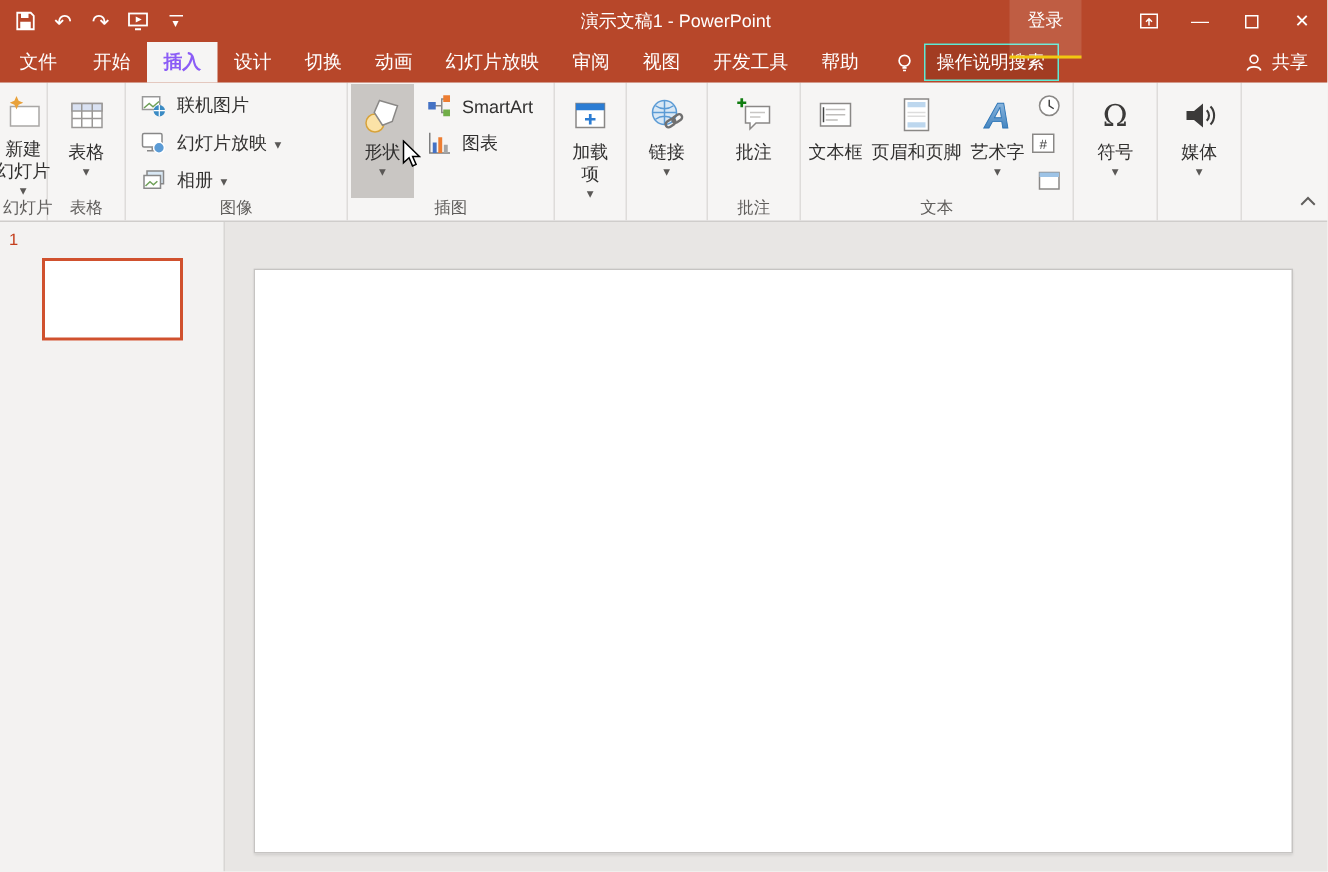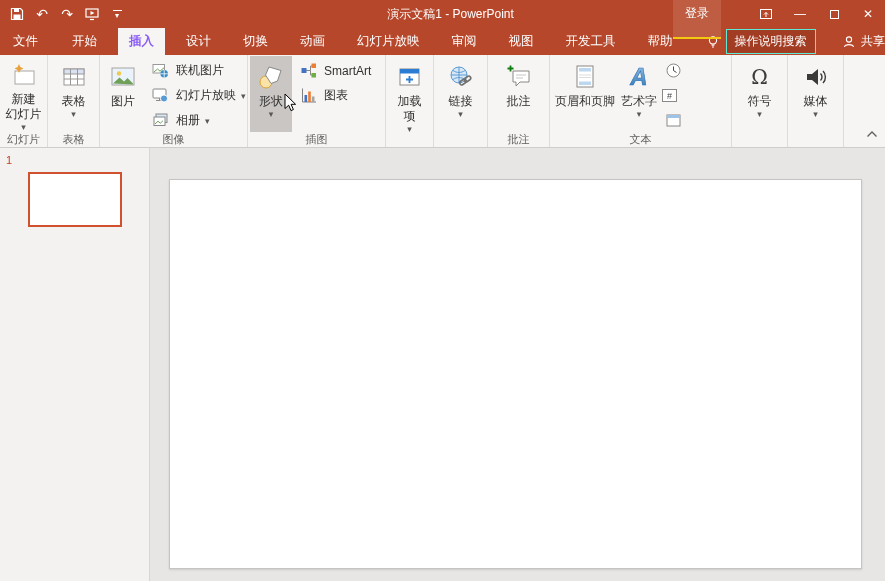--- a/index.html
+++ b/index.html
@@ -18,27 +18,27 @@
   .carr{font-size:8px;line-height:7px;}
   .title{position:absolute;left:0;right:0;text-align:center;font-size:12px;pointer-events:none;padding-left:16px;}
   .titlebar-right{margin-left:auto;display:flex;align-items:center;height:100%;}
   .signin{padding:15px 12px;background:rgba(255,255,255,0.12);
           border-bottom:2px solid #F2C811;margin-right:28px;}
   .winbtn{width:34px;height:28px;display:flex;align-items:center;justify-content:center;font-size:12px;}
   .maxbox{width:9px;height:9px;border:1px solid #fff;display:block;}
 
   
   .tabrow{position:absolute;left:0;top:28px;width:885px;height:27px;background:#B7472A;
-          display:flex;align-items:stretch;color:#fff;z-index:29;gap:10px;}
+          display:flex;align-items:stretch;color:#fff;z-index:29;}
   .tab{display:flex;align-items:center;padding:0 11px;font-size:12.5px;white-space:nowrap;}
   .tab.filetab{padding:0 13px;}
   .tab.active{background:#F6F5F4;color:#8b5cf6;font-weight:bold;}
   .tellme{display:flex;align-items:center;gap:6px;margin-left:12px;}
   .tellme-box{background:#A23C22;border:1px solid #5eead4;padding:3px 8px;white-space:nowrap;}
-  .share{margin-left:auto;display:flex;align-items:center;gap:5px;}
+  .share{margin-left:auto;display:flex;align-items:center;gap:5px;padding-right:13px;}
 
   
   .ribbon{position:absolute;left:0;top:55px;width:885px;height:93px;background:#F6F5F4;
           border-bottom:1px solid #CFCDCB;display:flex;align-items:stretch;z-index:28;}
   .group{display:flex;flex-direction:column;border-right:1px solid #DEDCDA;padding:1px 2px 0;}
   .group-body{flex:1;display:flex;align-items:flex-start;justify-content:center;}
   .group-label{height:16px;font-size:11px;color:#605E5C;text-align:center;line-height:15px;white-space:nowrap;}
   .btn-large{position:relative;display:flex;flex-direction:column;align-items:center;
              padding:4px 3px 0;min-width:42px;height:76px;}
   .btn-tall{height:90px;}
@@ -133,21 +133,21 @@
     <svg width="14" height="14" viewBox="0 0 14 14">
       <circle cx="7" cy="4.5" r="2.6" fill="none" stroke="#fff" stroke-width="1.1"></circle>
       <path d="M2.5 12c.7-3.2 8.3-3.2 9 0" fill="none" stroke="#fff" stroke-width="1.1"></path>
     </svg>
     <span>共享</span>
   </div>
 </div>
 
 <div class="ribbon">
 
-  <div class="group" style="width:48px;">
+  <div class="group" style="width:32px;">
     <div class="group-body">
       <div class="btn-large">
         <span class="ic">
           <svg width="26" height="26" viewBox="0 0 26 26">
             <rect x="4" y="8" width="19" height="13" fill="#fff" stroke="#A9A7A5"></rect>
             <path d="M8 1l1.4 3.1L12.5 5.5 9.4 6.9 8 10 6.6 6.9 3.5 5.5l3.1-1.4z" fill="#E9A23B"></path>
           </svg>
         </span>
         <span class="tx">新建</span>
         <span class="tx">幻灯片</span>
@@ -169,30 +169,20 @@
         </span>
         <span class="tx">表格</span>
         <span class="dd">▾</span>
       </div>
     </div>
     <div class="group-label">表格</div>
   </div>
 
   <div class="group" style="width:148px;">
     <div class="group-body" style="justify-content:flex-start;">
-      <div class="btn-large">
-        <span class="ic">
-          <svg width="27" height="26" viewBox="0 0 27 26">
-            <rect x="2" y="4" width="22" height="17" fill="#EAF3FB" stroke="#A6A4A2"></rect>
-            <circle cx="9" cy="9.5" r="2.2" fill="#F2C84C"></circle>
-            <path d="M3 19.5l6.5-6 4.5 4 3.5-3.5 5.5 5.5v1z" fill="#6FA058"></path>
-          </svg>
-        </span>
-        <span class="tx">图片</span>
-      </div>
       <div class="smallcol">
         <div class="btn-small">
           <span class="btn-icon">
             <svg width="17" height="17" viewBox="0 0 17 17">
               <rect x="1" y="2.5" width="11.5" height="8.5" fill="#fff" stroke="#999"></rect>
               <path d="M2 10l3.5-3 2.5 2.2 4-3.5" fill="none" stroke="#6FA058"></path>
               <circle cx="12.2" cy="11.8" r="3.8" fill="#3B8BC4"></circle>
               <path d="M8.4 11.8h7.6M12.2 8v7.6" stroke="#fff" stroke-width="0.8"></path>
             </svg>
           </span>
@@ -315,20 +305,30 @@
           </svg>
         </span>
         <span class="tx">批注</span>
       </div>
     </div>
     <div class="group-label">批注</div>
   </div>
 
   <div class="group" style="width:182px;">
     <div class="group-body" style="justify-content:flex-start;">
+      <div class="btn-large">
+        <span class="ic">
+          <svg width="26" height="26" viewBox="0 0 26 26">
+            <rect x="3" y="5" width="20" height="15" fill="#fff" stroke="#8A8886"></rect>
+            <path d="M6.5 9h13M6.5 12.5h13M6.5 16h8" stroke="#BFBDBB"></path>
+            <path d="M5 7.5v10" stroke="#444"></path>
+          </svg>
+        </span>
+        <span class="tx">文本框</span>
+      </div>
       <div class="btn-large" style="min-width:62px;">
         <span class="ic">
           <svg width="24" height="26" viewBox="0 0 24 26">
             <rect x="4" y="2" width="16" height="21" fill="#fff" stroke="#8A8886"></rect>
             <rect x="6" y="4" width="12" height="3.5" fill="#BDD7EE"></rect>
             <rect x="6" y="17.5" width="12" height="3.5" fill="#BDD7EE"></rect>
             <path d="M6 11h12M6 13.5h12" stroke="#DDD"></path>
           </svg>
         </span>
         <span class="tx">页眉和页脚</span>

